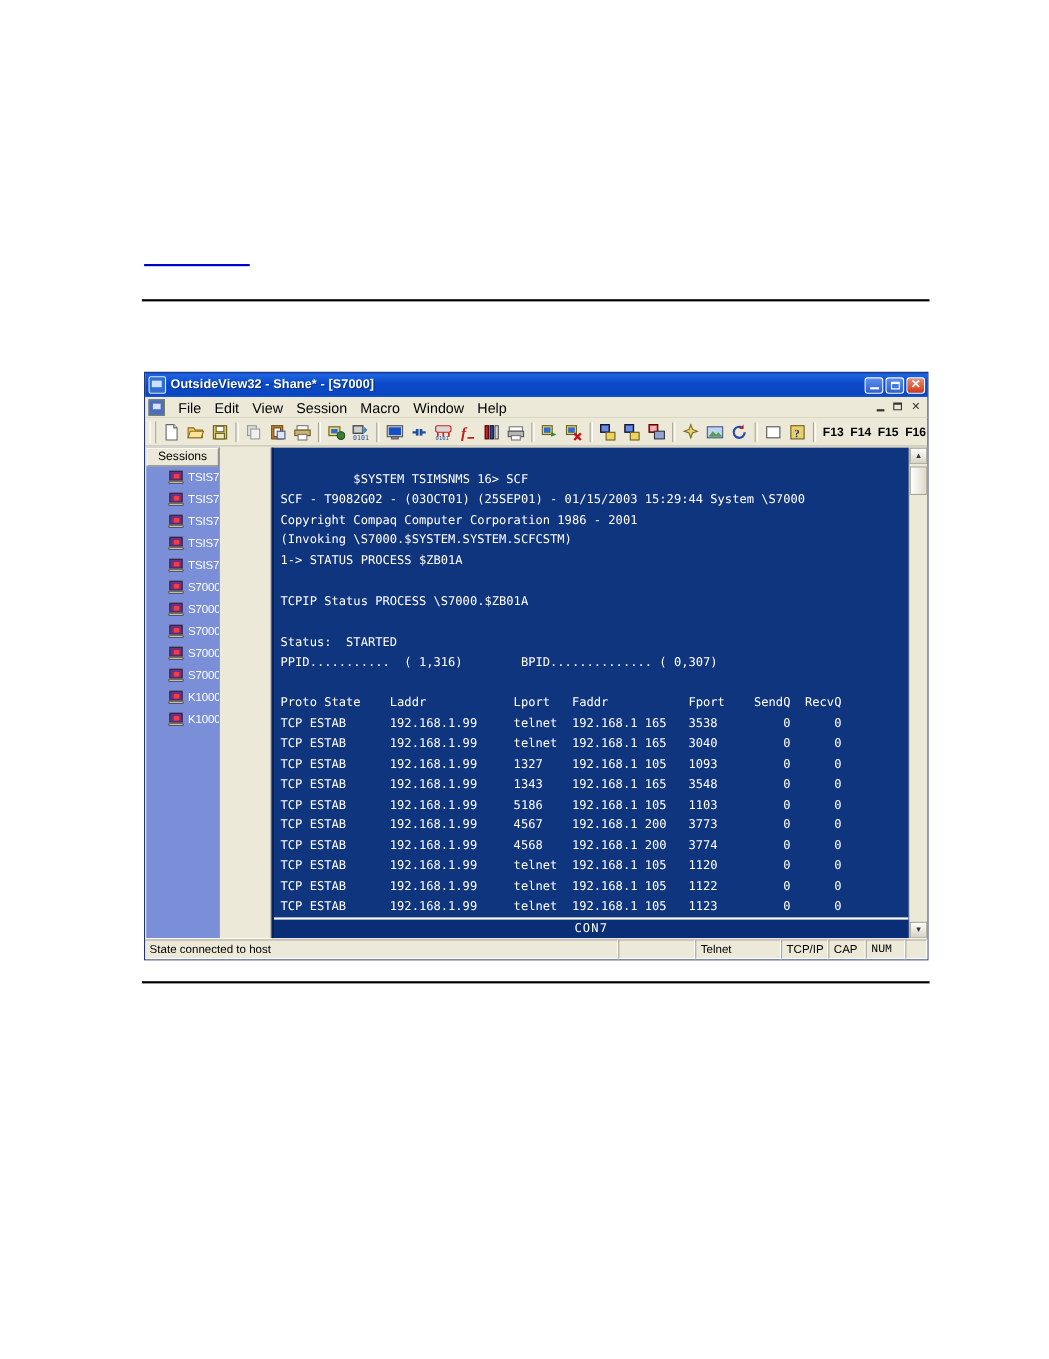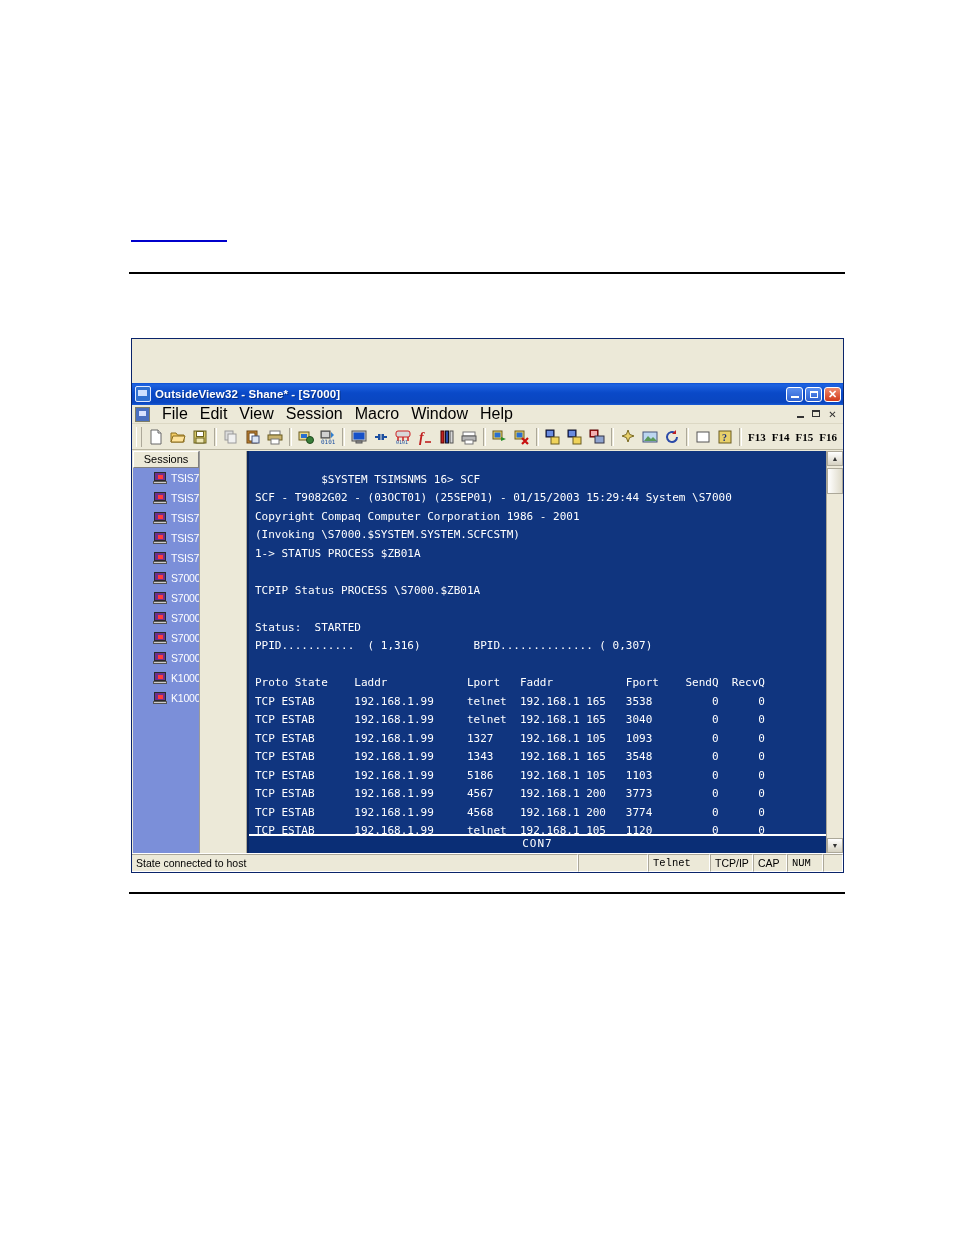--- a/index.html
+++ b/index.html
@@ -59,21 +59,20 @@
   }
 
   
   .titlebar {
     height: 22px;
     background: linear-gradient(to bottom, #0b4fd4 0%, #1e63e0 8%, #0a49c8 45%, #0a46c0 90%, #1a5cd6 100%);
     display: flex;
     align-items: center;
     padding: 0 2px 0 3px;
     flex: none;
-    margin-top: 44px;
   }
   .title-icon {
     width: 14px; height: 14px;
     background: #2f6fd0;
     border: 1px solid #dfe9ff;
     border-radius: 2px;
     margin-right: 4px;
     position: relative;
     flex: none;
   }
@@ -138,21 +137,21 @@
     background: #4a6fbf;
     border: 1px solid #7d7d67;
     margin-right: 6px;
     position: relative;
     flex: none;
   }
   .mdi-icon::after {
     content:""; position:absolute; left:3px; top:3px; width:7px; height:5px; background:#d8e2ff;
   }
   .menu-item {
-    font-size: 16px;
+    font-size: 13px;
     color: #000;
     padding: 1px 6px;
     white-space: nowrap;
   }
   .mdi-btns { margin-left: auto; display: flex; gap: 1px; padding-right: 3px; }
   .mdi-btn {
     width: 15px; height: 14px;
     font-size: 10px;
     color: #333;
     display: flex; align-items: center; justify-content: center;
@@ -189,21 +188,21 @@
     position: relative;
   }
   .tb-sep {
     width: 1px; height: 18px;
     border-left: 1px solid #aca899;
     border-right: 1px solid #ffffff;
     margin: 0 3px;
     flex: none;
   }
   .tb-fkey {
-    font-family: Liberation Serif, serif;
+    font-family: Liberation Sans, sans-serif;
     font-size: 11px;
     font-weight: bold;
     color: #000;
     padding: 0 3px;
     flex: none;
     white-space: nowrap;
     position: relative;
   }
 
   
@@ -342,21 +341,21 @@
     border: 1px solid;
     border-color: #aca899 #ffffff #ffffff #aca899;
     display: flex;
     align-items: center;
     padding: 0 4px;
     box-sizing: border-box;
     white-space: nowrap;
   }
   .sb-main { flex: 1; border-left: none; }
   .sb-w70 { width: 70px; }
-  .sb-w62 { width: 62px; font-family: Liberation Mono, monospace; }
+  .sb-w62 { width: 78px; }
   .sb-w58 { width: 43px; }
   .sb-w34 { width: 34px; }
   .sb-w36 { width: 36px; font-family: Liberation Mono, monospace; }
   .sb-w20 { width: 20px; }
 </style>
 </head>
 <body>
 
 <div class="page">
 

